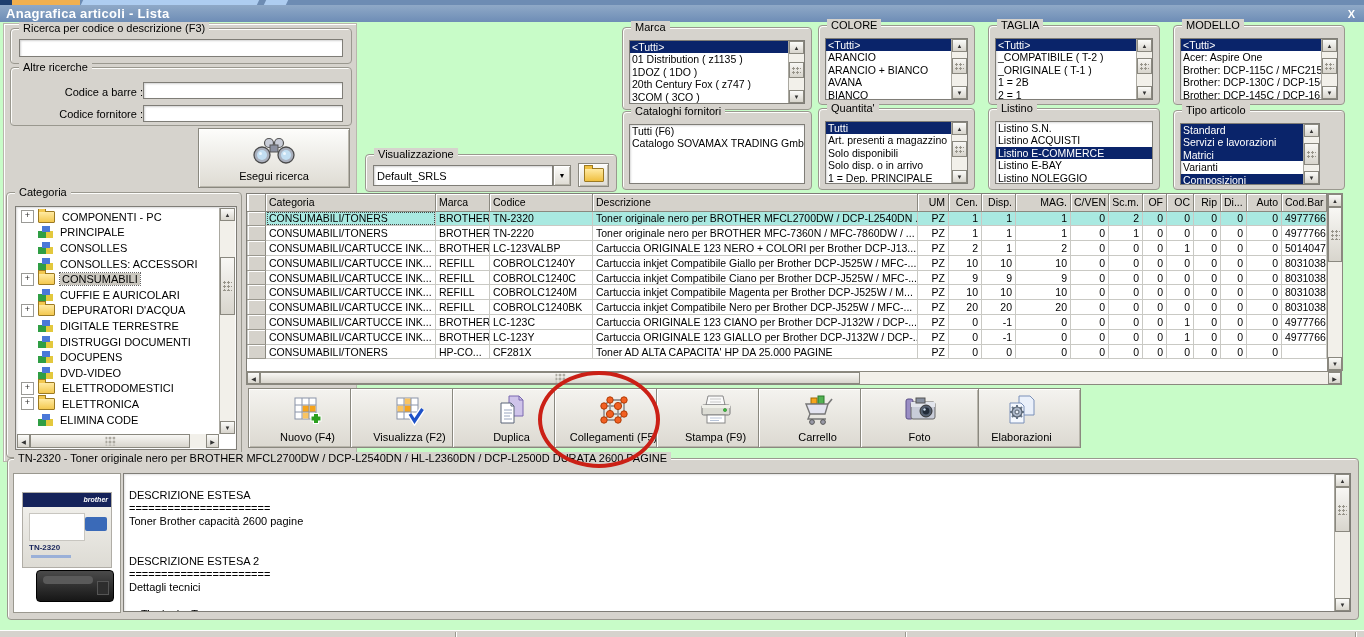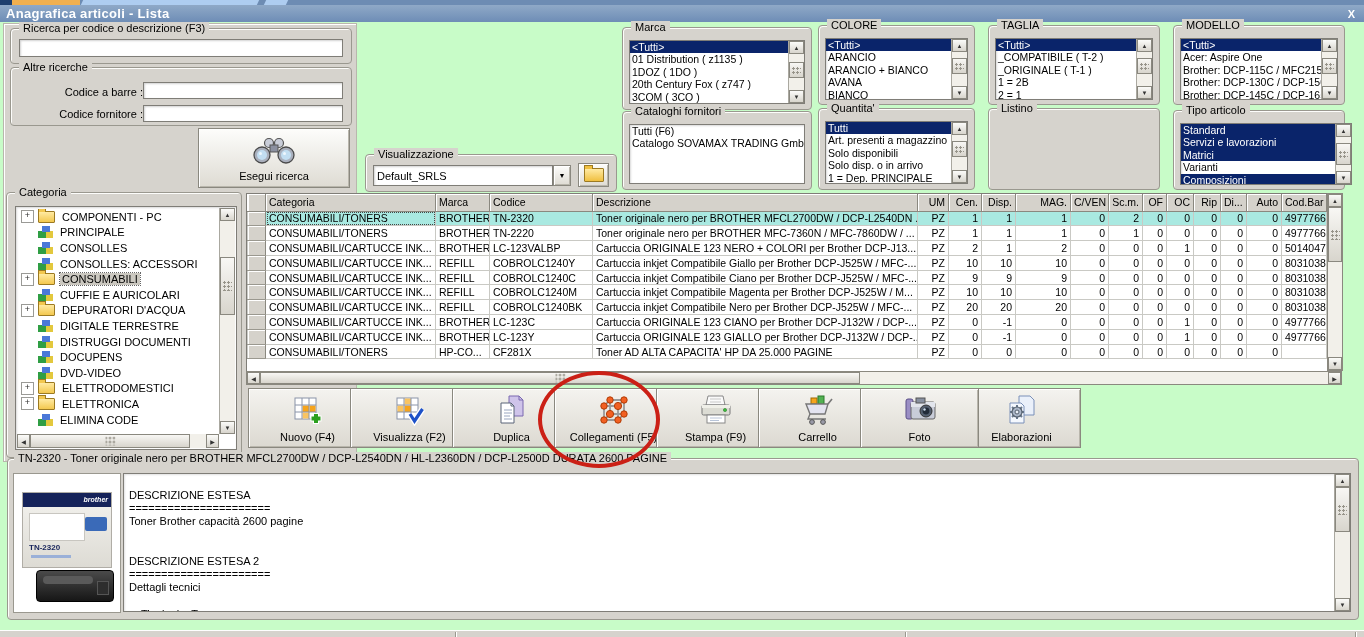--- a/index.html
+++ b/index.html
@@ -365,20 +365,29 @@
               <span class="grip" style="height:7px;"></span>
             </div>
           </div>
         <div class="sbtn">▼</div>
       </div>
     </div>
   </div>
 
   <div class="abs g" style="left:988px;top:108px;width:170px;height:80px;">
     <span class="leg">Listino</span>
+    <div class="listbox" style="left:6px;top:12px;width:158px;height:63px;">
+      <div class="list">
+        <div class="litem"><span>Listino S.N.</span></div>
+          <div class="litem"><span>Listino ACQUISTI</span></div>
+          <div class="litem sel"><span>Listino E-COMMERCE</span></div>
+          <div class="litem"><span>Listino E-BAY</span></div>
+          <div class="litem"><span>Listino NOLEGGIO</span></div>
+      </div>
+    </div>
   </div>
 
   <div class="abs g" style="left:1173px;top:25px;width:170px;height:78px;">
     <span class="leg">MODELLO</span>
     <div class="listbox" style="left:6px;top:12px;width:158px;height:62px;">
       <div class="list">
         <div class="litem sel"><span>&lt;Tutti&gt;</span></div>
           <div class="litem"><span>Acer: Aspire One</span></div>
           <div class="litem"><span>Brother: DCP-115C / MFC215C</span></div>
           <div class="litem"><span>Brother: DCP-130C / DCP-150</span></div>
@@ -391,21 +400,21 @@
               <span class="grip" style="height:7px;"></span>
             </div>
           </div>
         <div class="sbtn">▼</div>
       </div>
     </div>
   </div>
 
   <div class="abs g" style="left:1173px;top:110px;width:170px;height:78px;">
     <span class="leg">Tipo articolo</span>
-    <div class="listbox" style="left:6px;top:12px;width:172px;height:62px;">
+    <div class="listbox" style="left:6px;top:12px;width:140px;height:62px;">
       <div class="list">
         <div class="litem sel"><span>Standard</span></div>
           <div class="litem sel"><span>Servizi e lavorazioni</span></div>
           <div class="litem sel"><span>Matrici</span></div>
           <div class="litem"><span>Varianti</span></div>
           <div class="litem sel"><span>Composizioni</span></div>
       </div>
       <div class="vsb">
         <div class="sbtn">▲</div>
         <div class="strack">

